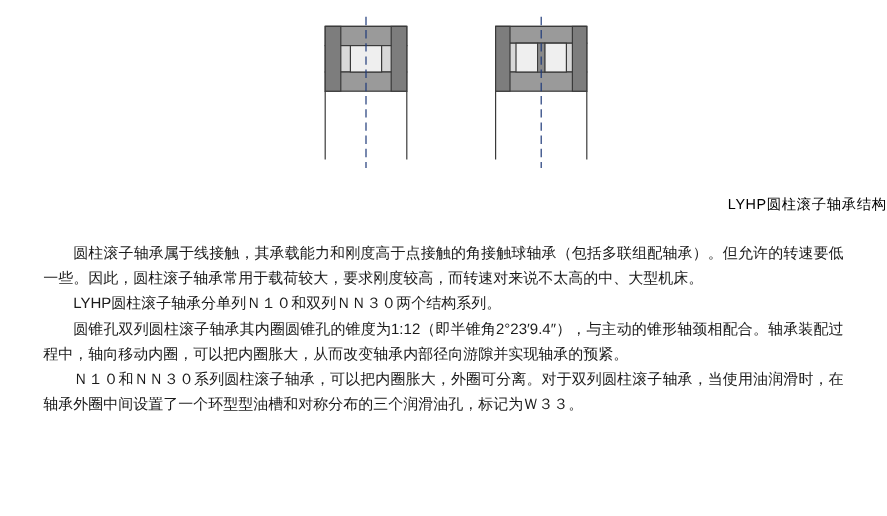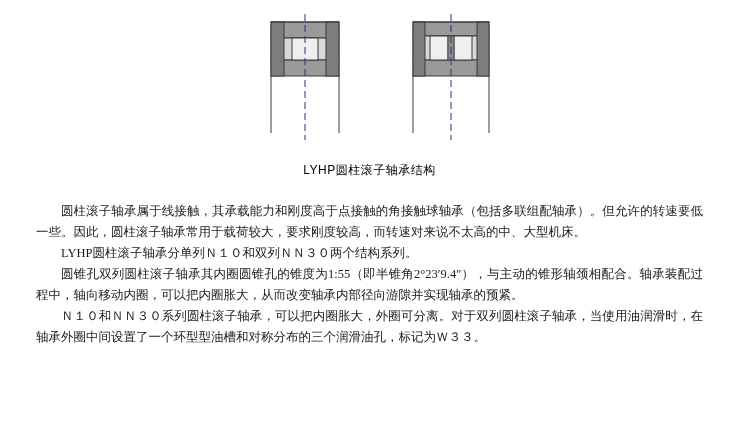--- a/index.html
+++ b/index.html
@@ -23,33 +23,32 @@
     position: relative;
     width: 739px;
     height: 150px;
   }
   .figure-svg {
     position: absolute;
     left: 0;
     top: 0;
   }
   .caption {
-    text-align: center;
+    text-align: right;
     font-size: 12px;
     color: #000000;
     margin-top: 12px;
     letter-spacing: 0.5px;
   }
   .body-text {
     margin: 22px 36px 0 36px;
     font-size: 12.5px;
     line-height: 21px;
     color: #1a1a1a;
     text-align: justify;
-    font-family: Liberation Serif, serif;
   }
   .body-text p {
     margin: 0;
     text-indent: 2em;
   }
 </style>
 </head>
 <body>
 
 <div class="page">
@@ -103,17 +102,17 @@
       </g>
 
     </svg>
   </div>
 
   <div class="caption">LYHP圆柱滚子轴承结构</div>
 
   <div class="body-text">
     <p>圆柱滚子轴承属于线接触，其承载能力和刚度高于点接触的角接触球轴承（包括多联组配轴承）。但允许的转速要低一些。因此，圆柱滚子轴承常用于载荷较大，要求刚度较高，而转速对来说不太高的中、大型机床。</p>
     <p>LYHP圆柱滚子轴承分单列Ｎ１０和双列ＮＮ３０两个结构系列。</p>
-    <p>圆锥孔双列圆柱滚子轴承其内圈圆锥孔的锥度为1:55（即半锥角2°23′9.4″），与主动的锥形轴颈相配合。轴承装配过程中，轴向移动内圈，可以把内圈胀大，从而改变轴承内部径向游隙并实现轴承的预紧。</p>
+    <p>圆锥孔双列圆柱滚子轴承其内圈圆锥孔的锥度为1:12（即半锥角2°23′9.4″），与主动的锥形轴颈相配合。轴承装配过程中，轴向移动内圈，可以把内圈胀大，从而改变轴承内部径向游隙并实现轴承的预紧。</p>
     <p>Ｎ１０和ＮＮ３０系列圆柱滚子轴承，可以把内圈胀大，外圈可分离。对于双列圆柱滚子轴承，当使用油润滑时，在轴承外圈中间设置了一个环型型油槽和对称分布的三个润滑油孔，标记为Ｗ３３。</p>
   </div>
 
 </div>
 
 </body></html>

